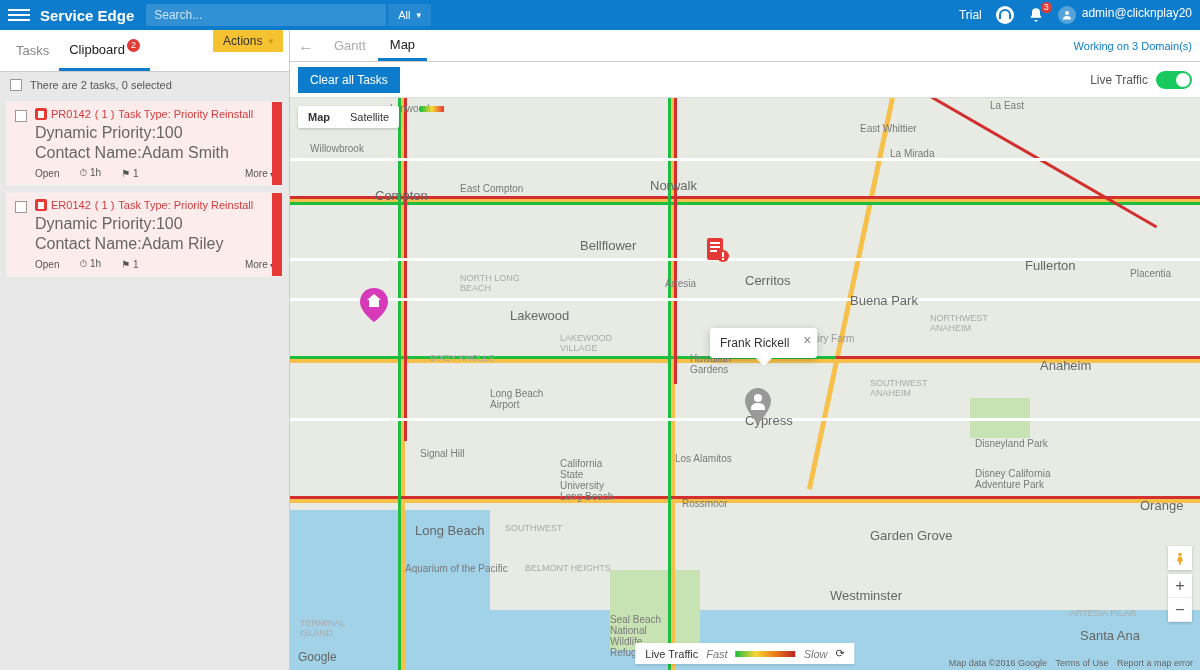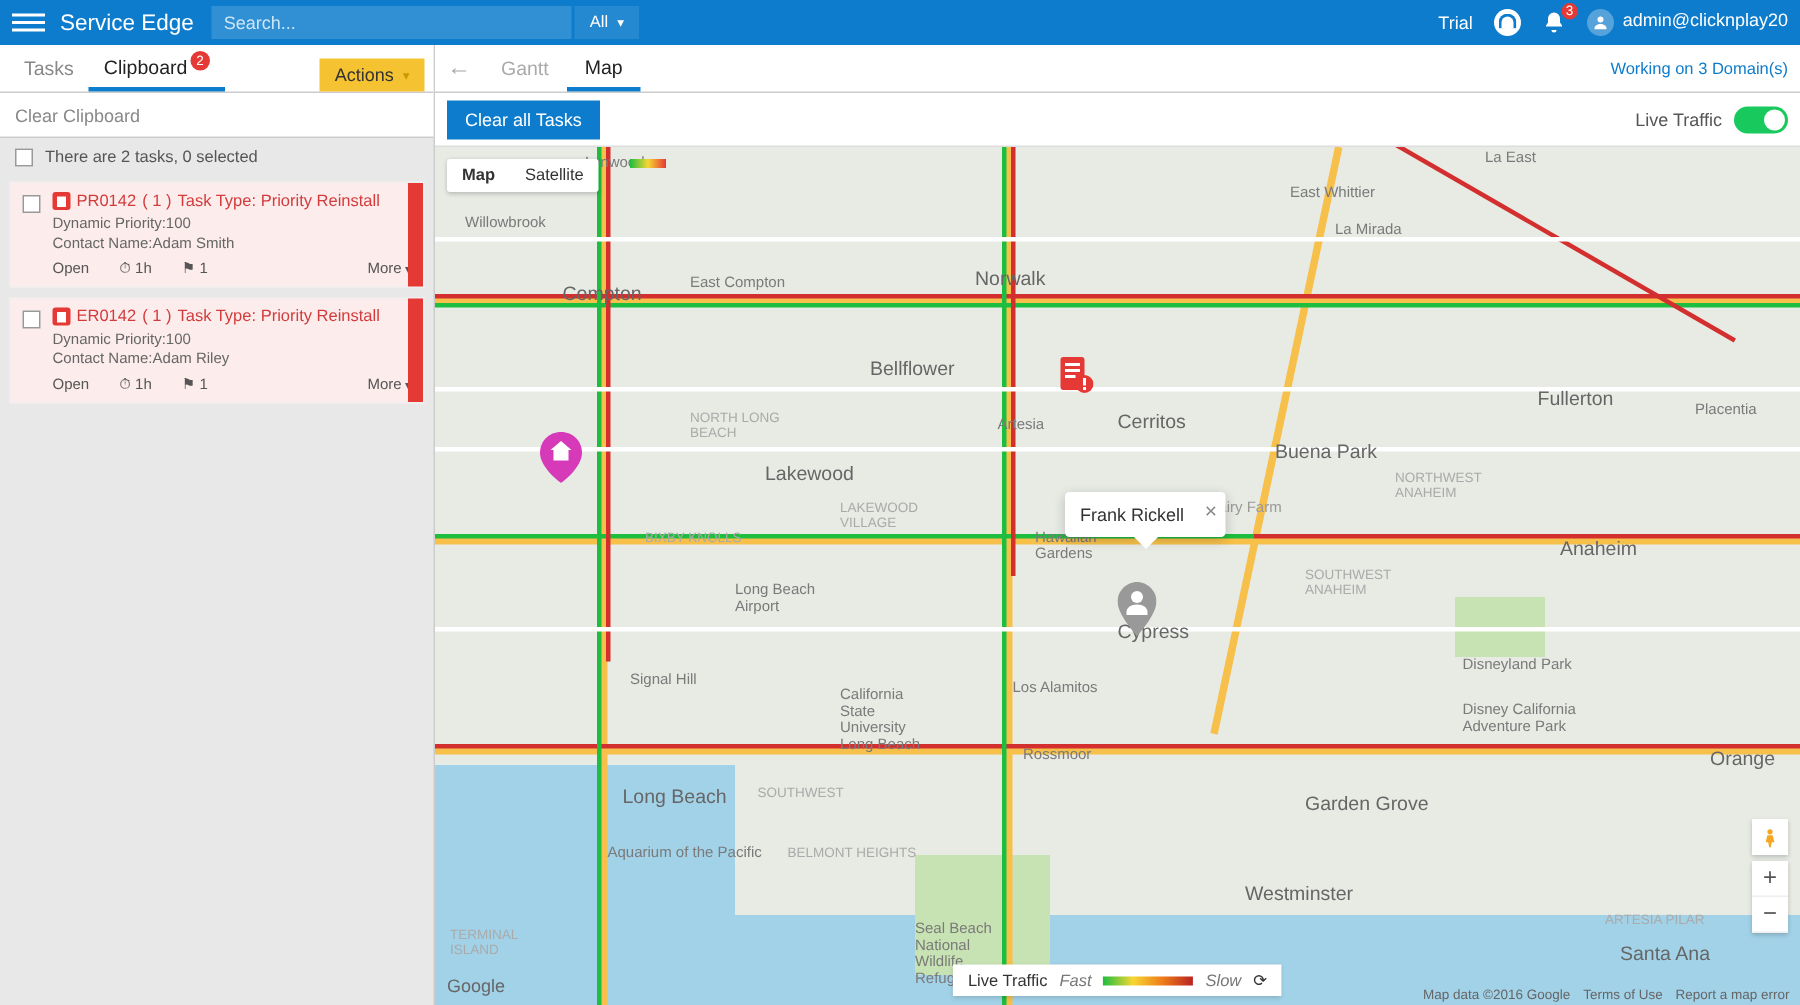--- a/index.html
+++ b/index.html
@@ -1,51 +1,51 @@
 <!DOCTYPE html>
 <html><head>
 <meta charset="utf-8">
 <style>
 *{box-sizing:border-box;margin:0;padding:0;font-family:Arial,Helvetica,sans-serif}
 body{width:1200px;height:670px;overflow:hidden;background:#fff;font-size:12px;color:#333}
 .header{height:30px;background:#0d7ccc;display:flex;align-items:center;color:#fff;padding:0 8px}
 .hamburger{width:22px;height:22px;display:flex;flex-direction:column;justify-content:center;gap:3px;cursor:pointer;margin-right:10px}
 .hamburger span{height:2px;background:#fff}
-.app-title{font-size:15px;font-weight:400;margin-right:12px}
+.app-title{font-size:15px;font-weight:700;margin-right:12px}
 .search-box{background:rgba(255,255,255,0.15);height:22px;width:240px;border:none;color:#fff;padding:0 8px;font-size:12px}
 .search-box::placeholder{color:#cbe6f7}
 .all-drop{background:rgba(255,255,255,0.1);height:22px;padding:0 10px;display:flex;align-items:center;margin-left:2px;font-size:11px;cursor:pointer}
 .all-drop::after{content:"▾";margin-left:6px;font-size:9px}
 .header-right{margin-left:auto;display:flex;align-items:center;gap:14px;font-size:12px}
 .gauge-icon{width:18px;height:18px;border-radius:50%;background:#fff;position:relative}
 .gauge-icon::after{content:"";position:absolute;width:8px;height:8px;border:2px solid #0d7ccc;border-bottom:none;border-radius:8px 8px 0 0;left:3px;top:3px}
 .bell{position:relative;width:16px;height:16px}
 .bell svg{width:16px;height:16px;fill:#fff}
 .badge-n{position:absolute;top:-5px;right:-8px;background:#e53935;color:#fff;border-radius:8px;font-size:9px;padding:0 3px;line-height:11px}
 .user-area{display:flex;align-items:flex-start;gap:6px}
 .avatar{width:18px;height:18px;border-radius:50%;background:rgba(255,255,255,0.3);display:flex;align-items:center;justify-content:center}
 .avatar svg{width:12px;height:12px;fill:#fff}
 .main{display:flex;height:640px}
 .left-pane{width:290px;border-right:1px solid #ccc;background:#e8e8e8;display:flex;flex-direction:column}
-.tabs-row{height:32px;background:#fff;display:flex;align-items:flex-end;border-bottom:1px solid #ccc;padding:0 6px}
+.tabs-row{height:42px;background:#fff;display:flex;align-items:flex-start;border-bottom:1px solid #ccc;padding:0 6px}
 .tab{font-size:13px;color:#888;padding:0 10px;height:100%;display:flex;align-items:center;cursor:pointer;position:relative}
 .tab.active{color:#222;border-bottom:3px solid #0d7ccc}
 .tab-badge{background:#e53935;color:#fff;border-radius:50%;width:13px;height:13px;font-size:9px;display:inline-flex;align-items:center;justify-content:center;margin-left:2px;position:relative;top:-4px}
 .actions-btn{margin-left:auto;background:#f5c232;color:#333;font-size:12px;padding:4px 10px;cursor:pointer;display:flex;align-items:center}
 .actions-btn::after{content:"▾";margin-left:6px;font-size:9px;color:#c99a00}
 .clear-clip{height:30px;background:#fff;display:flex;align-items:center;padding:0 10px;font-size:12px;color:#888;border-bottom:1px solid #ccc}
 .count-row{height:26px;display:flex;align-items:center;padding:0 10px;font-size:11px;color:#555;gap:8px}
 .chk{width:12px;height:12px;border:1px solid #999;background:#fff;cursor:pointer}
 .card{background:#fdecec;margin:3px 6px;border:1px solid #eee;position:relative;padding:6px 8px 6px 28px}
 .card .chk{position:absolute;left:8px;top:8px}
 .red-bar{position:absolute;right:0;top:0;bottom:0;width:10px;background:#e53935}
 .card-title{color:#d23c3c;font-size:11px;margin-bottom:4px;display:flex;align-items:center;gap:4px}
 .doc-icon{width:12px;height:12px;background:#e53935;display:inline-flex;align-items:center;justify-content:center;border-radius:2px}
 .doc-icon::after{content:"";width:6px;height:7px;background:#fff}
-.card-line{font-size:10px;color:#666;margin-bottom:2px}
+.card-line{font-size:16px;color:#666;margin-bottom:2px}
 .card-foot{display:flex;gap:20px;font-size:10px;color:#555;margin-top:5px;align-items:center}
 .card-foot .more-link{margin-left:auto;cursor:pointer}
 .card-foot .more-link::after{content:" ▾";font-size:8px}
 .right-pane{flex:1;display:flex;flex-direction:column}
 .view-tabs{height:32px;display:flex;align-items:center;border-bottom:1px solid #ccc;padding:0 8px;background:#fff}
 .back-arrow{color:#aaa;font-size:16px;margin-right:8px;cursor:pointer}
 .vtab{font-size:13px;color:#aaa;padding:0 12px;height:100%;display:flex;align-items:center;cursor:pointer}
 .vtab.active{color:#222;border-bottom:3px solid #0d7ccc}
 .domain-txt{margin-left:auto;color:#0d7ccc;font-size:11px}
 .second-bar{height:36px;display:flex;align-items:center;padding:0 8px;border-bottom:1px solid #ddd;background:#fff}
@@ -121,21 +121,20 @@
 <div class="main">
   <div class="left-pane">
     <div class="tabs-row">
       <div class="tab">Tasks</div>
       <div class="tab active">
         <span>Clipboard</span>
         <span class="tab-badge">2</span>
       </div>
       <div class="actions-btn">Actions</div>
     </div>
-    <div class="clear-clip">Clear Clipboard</div>
     <div class="count-row">
       <div class="chk"></div>
       <span>There are 2 tasks, 0 selected</span>
     </div>
 
     <div class="card">
       <div class="chk"></div>
       <div class="red-bar"></div>
       <div class="card-title">
         <span class="doc-icon"></span>

